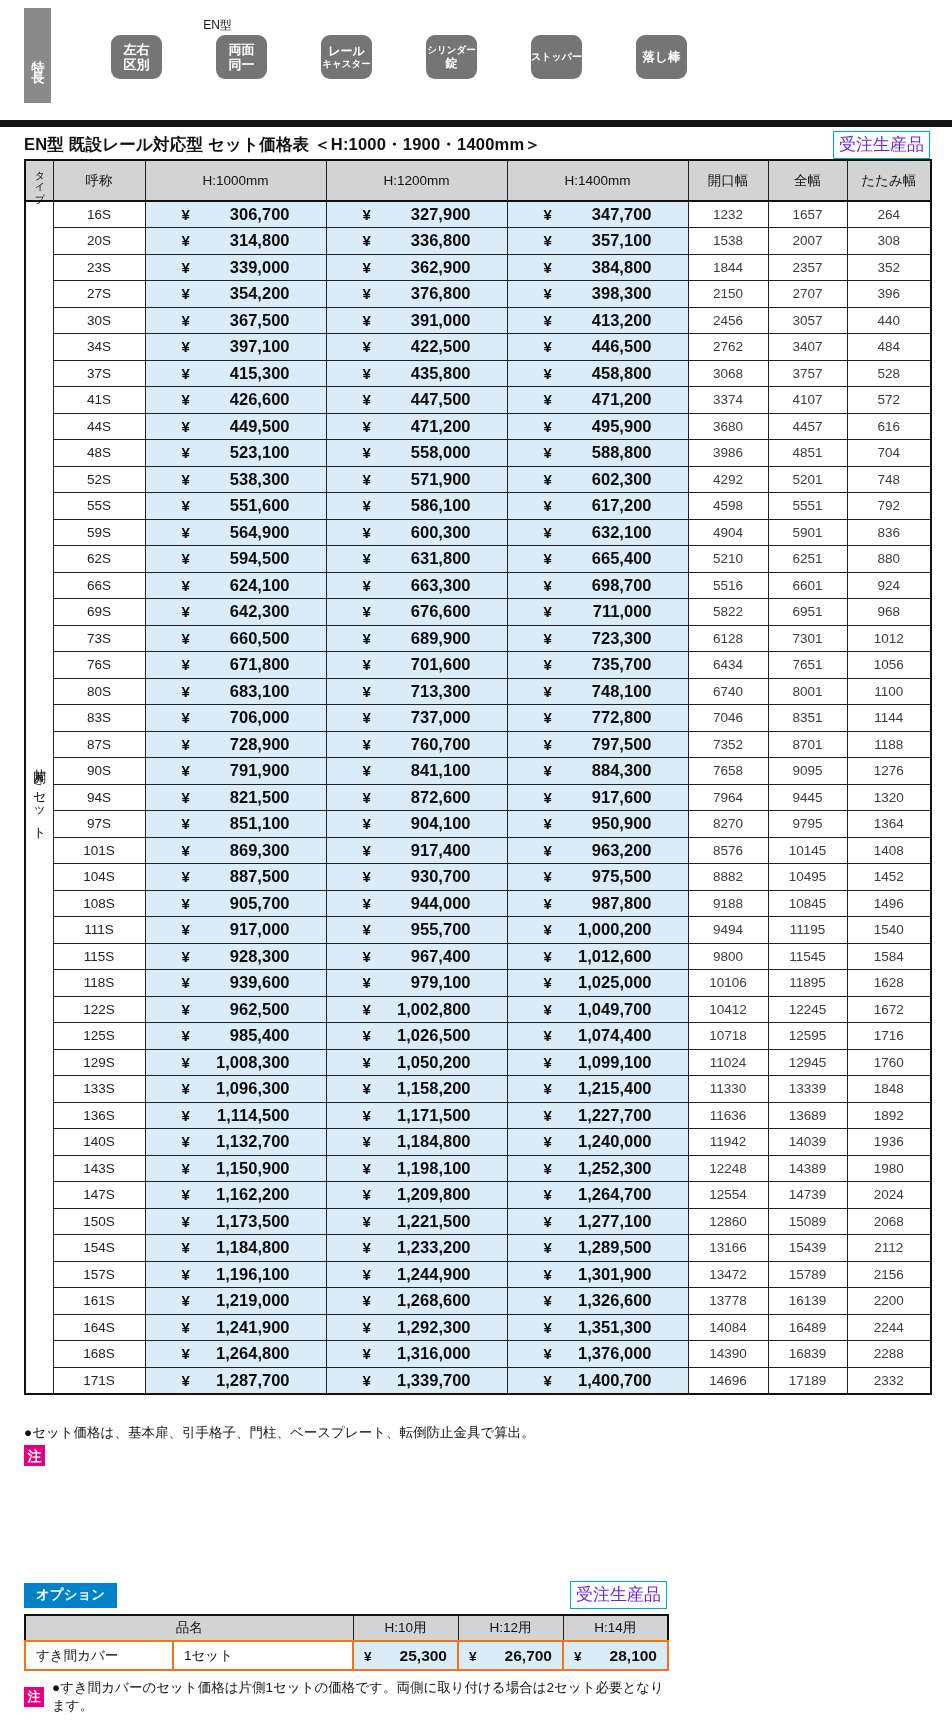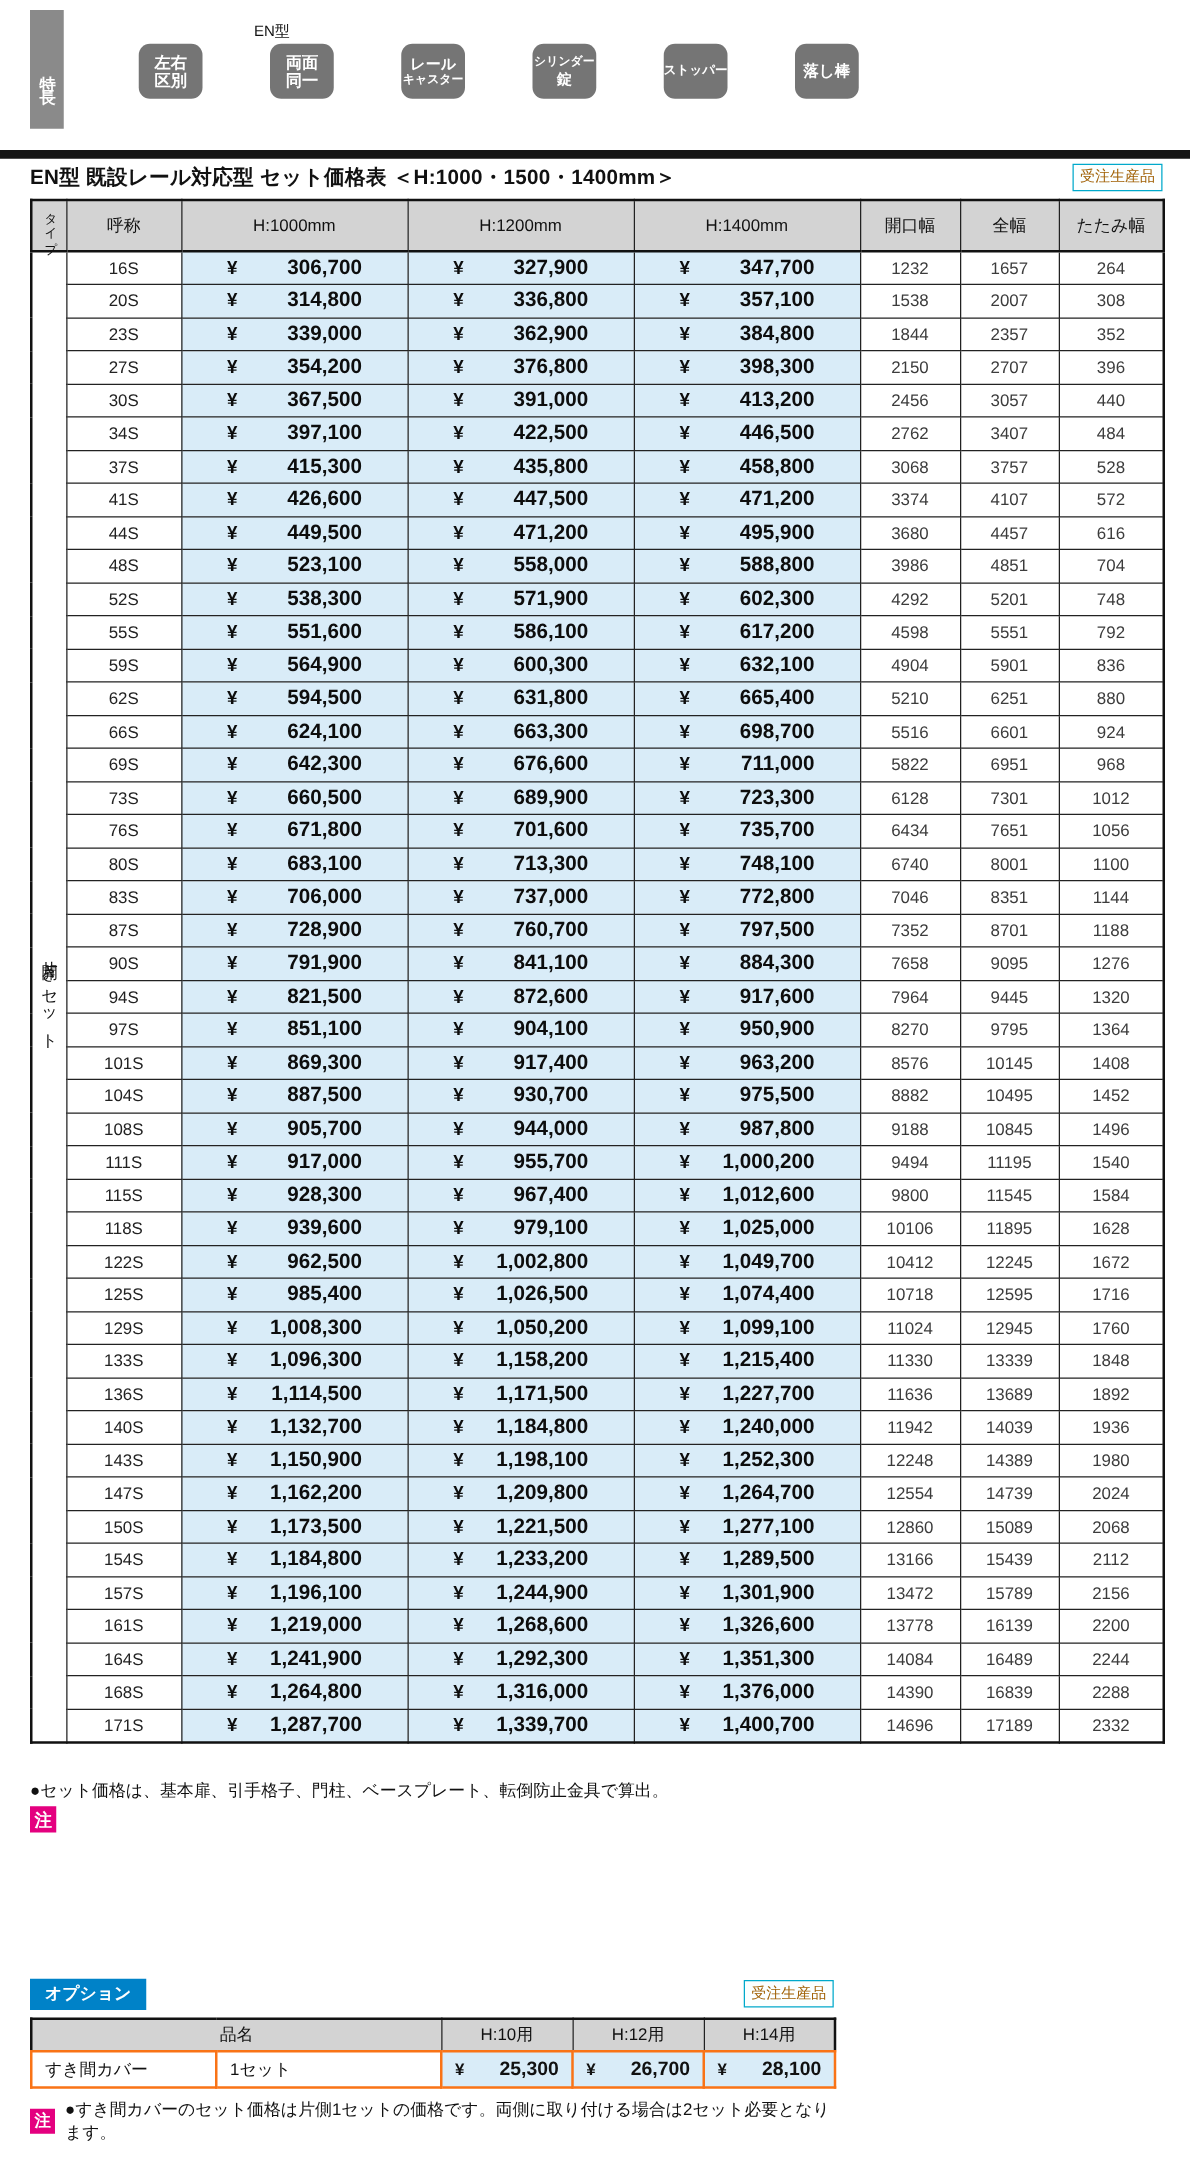--- a/index.html
+++ b/index.html
@@ -33,21 +33,21 @@
   .b3 .l1 { font-size:9.5px; } .b3 .l2 { font-size:12px; }
   .b4 .l1 { font-size:10px; }
   .b5 .l1 { font-size:12.5px; }
 
   .black-rule { position:absolute; left:0; top:120px; width:952px; height:7px; background:#151515; }
 
   
   .title-row { position:absolute; left:24px; top:131px; width:906px; display:flex; justify-content:space-between; align-items:center; }
   .page-title { font-size:16.5px; font-weight:bold; letter-spacing:0.2px; }
   .mto-badge {
-    font-size:12px; color:#a16207; border:1px solid #00a9cb;
+    font-size:17px; color:#6d28d9; border:1px solid #00a9cb;
     background:#fbffff; padding:1px 5px 2px; white-space:nowrap;
   }
 
   
   table.price-table {
     position:absolute; left:24px; top:159px; width:906px;
     border-collapse:collapse; table-layout:fixed;
     border:2px solid #111;
   }
   .price-table col.c-type { width:28px; }
@@ -145,21 +145,21 @@
         <div class="badge b5">
           <span class="l1">落し棒</span>
         </div>
       </div>
     </div>
   </div>
 
   <div class="black-rule"></div>
 
   <div class="title-row">
-    <div class="page-title">EN型 既設レール対応型 セット価格表 ＜H:1000・1500・1400mm＞</div>
+    <div class="page-title">EN型 既設レール対応型 セット価格表 ＜H:1000・1900・1400mm＞</div>
     <div class="mto-badge">受注生産品</div>
   </div>
 
   <table class="price-table">
     <colgroup>
       <col class="c-type">
         <col class="c-name">
         <col class="c-p">
         <col class="c-p">
         <col class="c-p">

